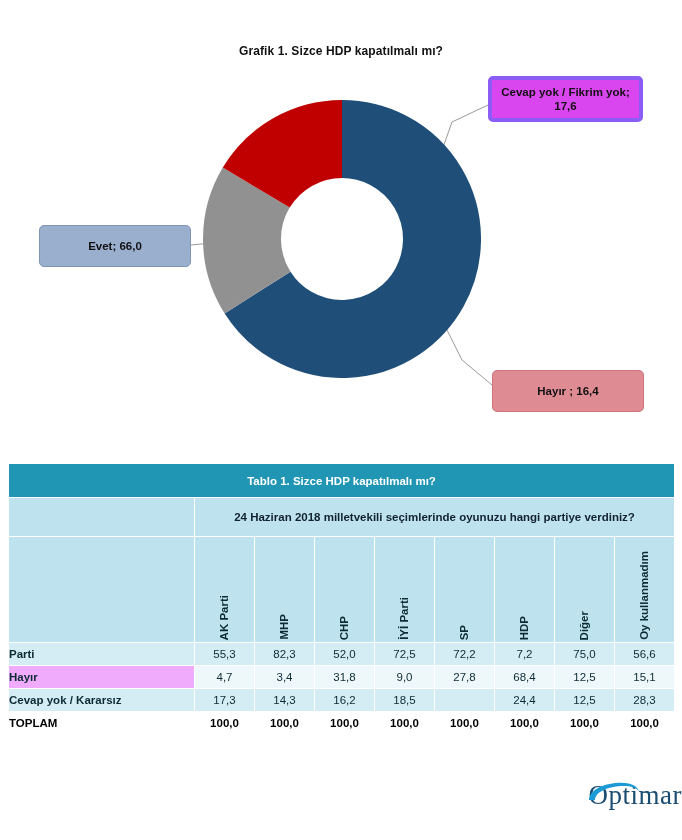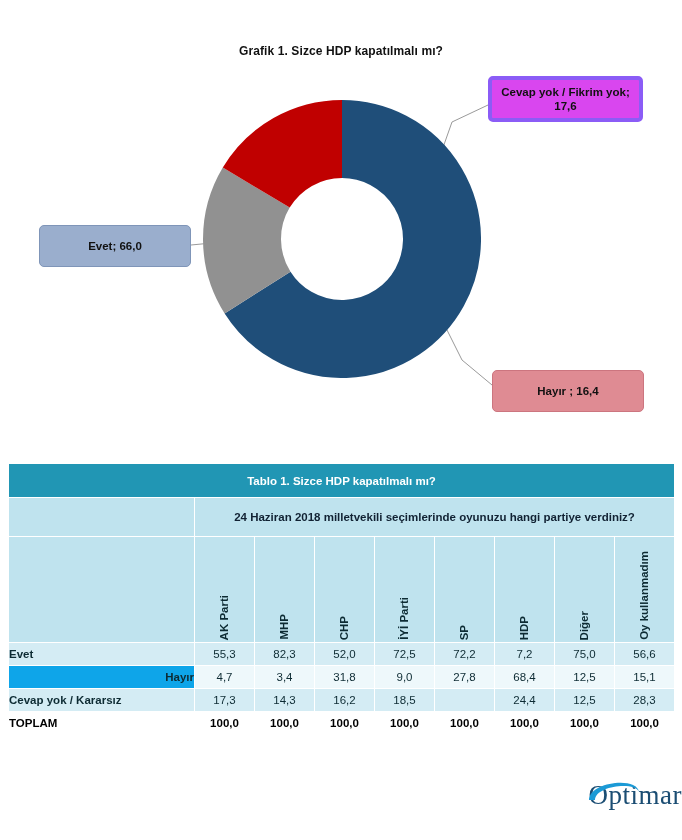--- a/index.html
+++ b/index.html
@@ -149,22 +149,21 @@
   }
   .row-label {
     background: #d4ecf4;
     font-weight: bold;
     padding: 4px 6px;
     height: 22px;
     color: #0d2b33;
     text-align: left;
   }
   .row-label.alt {
-    background: #0ea5e9;
-    text-align: right;
+    background: #f0abfc;
   }
   .cell {
     background: #d4ecf4;
     text-align: center;
     height: 22px;
     color: #0d2b33;
   }
   .cell.alt {
     background: #eef8fb;
   }
@@ -273,21 +272,21 @@
         <td class="vert-head"><span>MHP</span></td>
         <td class="vert-head"><span>CHP</span></td>
         <td class="vert-head"><span>İYİ Parti</span></td>
         <td class="vert-head"><span>SP</span></td>
         <td class="vert-head"><span>HDP</span></td>
         <td class="vert-head"><span>Diğer</span></td>
         <td class="vert-head"><span>Oy kullanmadım</span></td>
       </tr>
 
       <tr>
-        <td class="row-label">Evet</td>
+        <td class="row-label">Parti</td>
         <td class="cell">55,3</td>
         <td class="cell">82,3</td>
         <td class="cell">52,0</td>
         <td class="cell">72,5</td>
         <td class="cell">72,2</td>
         <td class="cell">7,2</td>
         <td class="cell">75,0</td>
         <td class="cell">56,6</td>
       </tr>
 

